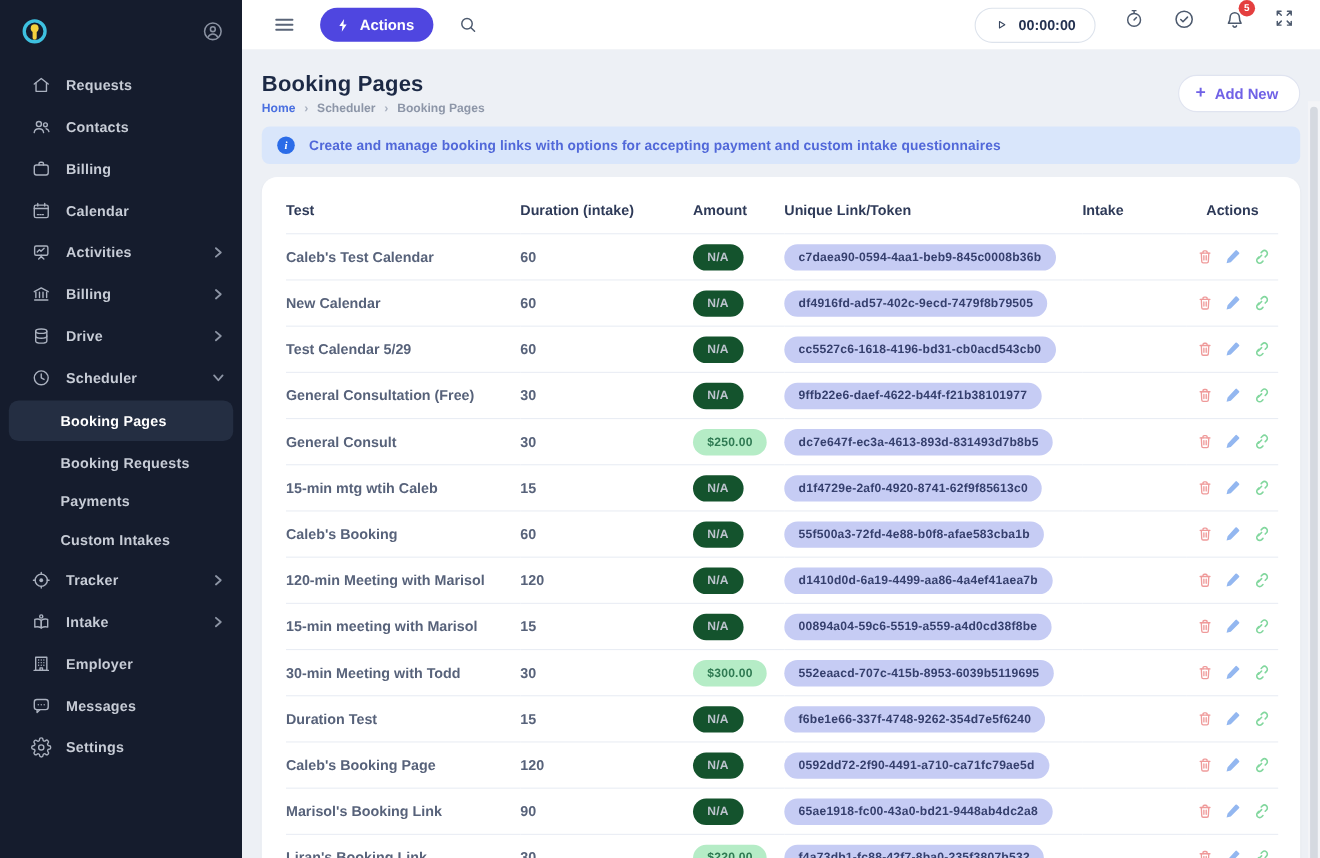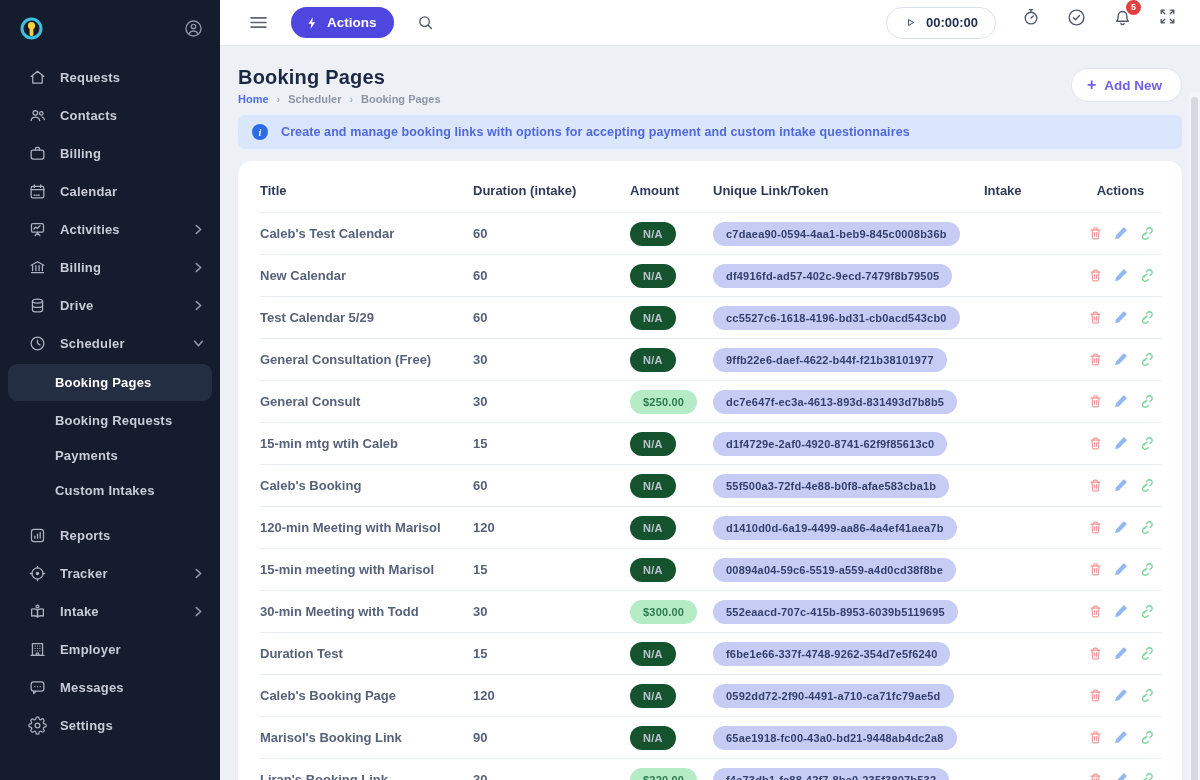--- a/index.html
+++ b/index.html
@@ -200,29 +200,20 @@
         </div>
         <div class="nav-item child">
           <span>Booking Requests</span>
         </div>
         <div class="nav-item child">
           <span>Payments</span>
         </div>
         <div class="nav-item child">
           <span>Custom Intakes</span>
         </div>
-        <div class="nav-item gap">
-          <span class="nav-ic">
-            <svg width="19" height="19" viewBox="0 0 24 24" fill="none" stroke="currentColor" stroke-width="1.6" stroke-linecap="round" stroke-linejoin="round">
-              <rect x="4.4" y="4.4" width="15.2" height="15.2" rx="3"></rect>
-              <path d="M8.6 15.4v-2.6M12 15.4v-5M15.4 15.4v-7.4"></path>
-            </svg>
-          </span>
-          <span>Reports</span>
-        </div>
         <div class="nav-item">
           <span class="nav-ic">
             <svg width="19" height="19" viewBox="0 0 24 24" fill="none" stroke="currentColor" stroke-width="1.6" stroke-linecap="round" stroke-linejoin="round">
               <circle cx="12" cy="12" r="7"></circle>
               <circle cx="12" cy="12" r="2.2" fill="currentColor" stroke="none"></circle>
               <path d="M12 3v2.2M12 18.8V21M3 12h2.2M18.8 12H21"></path>
             </svg>
           </span>
           <span>Tracker</span>
           <span class="chev right">
@@ -366,21 +357,21 @@
           <colgroup>
             <col style="width:213px">
               <col style="width:157px">
               <col style="width:83px">
             <col style="width:271px">
               <col style="width:95px">
               <col>
           </colgroup>
           <thead>
               <tr>
-                <th>Title</th>
+                <th>Test</th>
                 <th>Duration (intake)</th>
                 <th>Amount</th>
                 <th>Unique Link/Token</th>
                 <th>Intake</th>
                 <th class="c-actions">Actions</th>
               </tr>
             </thead>
           <tbody>
               <tr>
                 <td>Caleb's Test Calendar</td>

